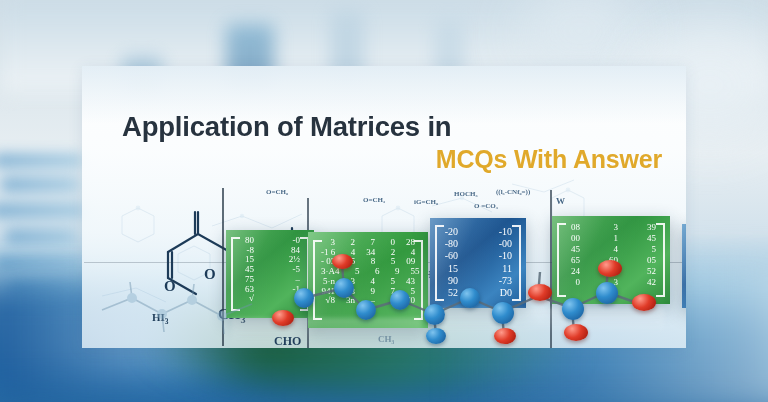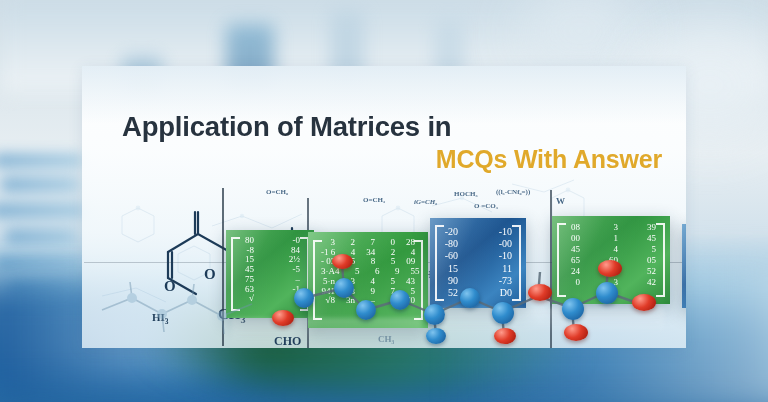--- a/index.html
+++ b/index.html
@@ -250,21 +250,21 @@
       <div class="chem-label" style="left:166px;top:241px;font-size:12px;">H</div>
       <div class="chem-label" style="left:192px;top:268px;font-size:12px;">CHO</div>
       <div class="chem-label" style="left:150px;top:190px;font-size:12px;color:#24405f;">CH<sub>3</sub></div>
       <div class="chem-label" style="left:186px;top:214px;font-size:12px;color:#24405f;">O– CO</div>
       <div class="chem-label" style="left:196px;top:196px;font-size:13px;color:#24405f;">HF</div>
       <div class="chem-label" style="left:238px;top:197px;font-size:14px;color:#24405f;">O</div>
       <div class="chem-label" style="left:342px;top:202px;font-size:11px;color:#24405f;">H</div>
       <div class="chem-label" style="left:380px;top:202px;font-size:11px;color:#24405f;">H</div>
 
       <div class="tiny-formula" style="left:274px;top:130px;padding-left:7px;">O=CH₃</div>
-      <div class="tiny-formula" style="left:332px;top:132px;font-style:italic;">iG=CH₆</div>
+      <div class="tiny-formula" style="left:332px;top:132px;">iG=CH₆</div>
       <div class="tiny-formula" style="left:372px;top:124px;">HOCH₃</div>
       <div class="tiny-formula" style="left:414px;top:122px;">((l₃-CNf₆=))</div>
       <div class="tiny-formula" style="left:392px;top:136px;">O =CO₃</div>
       <div class="tiny-formula" style="left:474px;top:130px;font-size:9px;">W</div>
       <div class="tiny-formula" style="left:184px;top:122px;">O=CH₆</div>
       <div class="tiny-formula" style="left:296px;top:268px;font-size:9px;opacity:.5;">CH₃</div>
 
       <div class="axis-line" style="left:140px;top:122px;width:2px;height:158px;opacity:.75;"></div>
       <div class="axis-line" style="left:225px;top:132px;width:2px;height:150px;opacity:.7;"></div>
       <div class="axis-line" style="left:468px;top:124px;width:2px;height:158px;opacity:.7;"></div>

